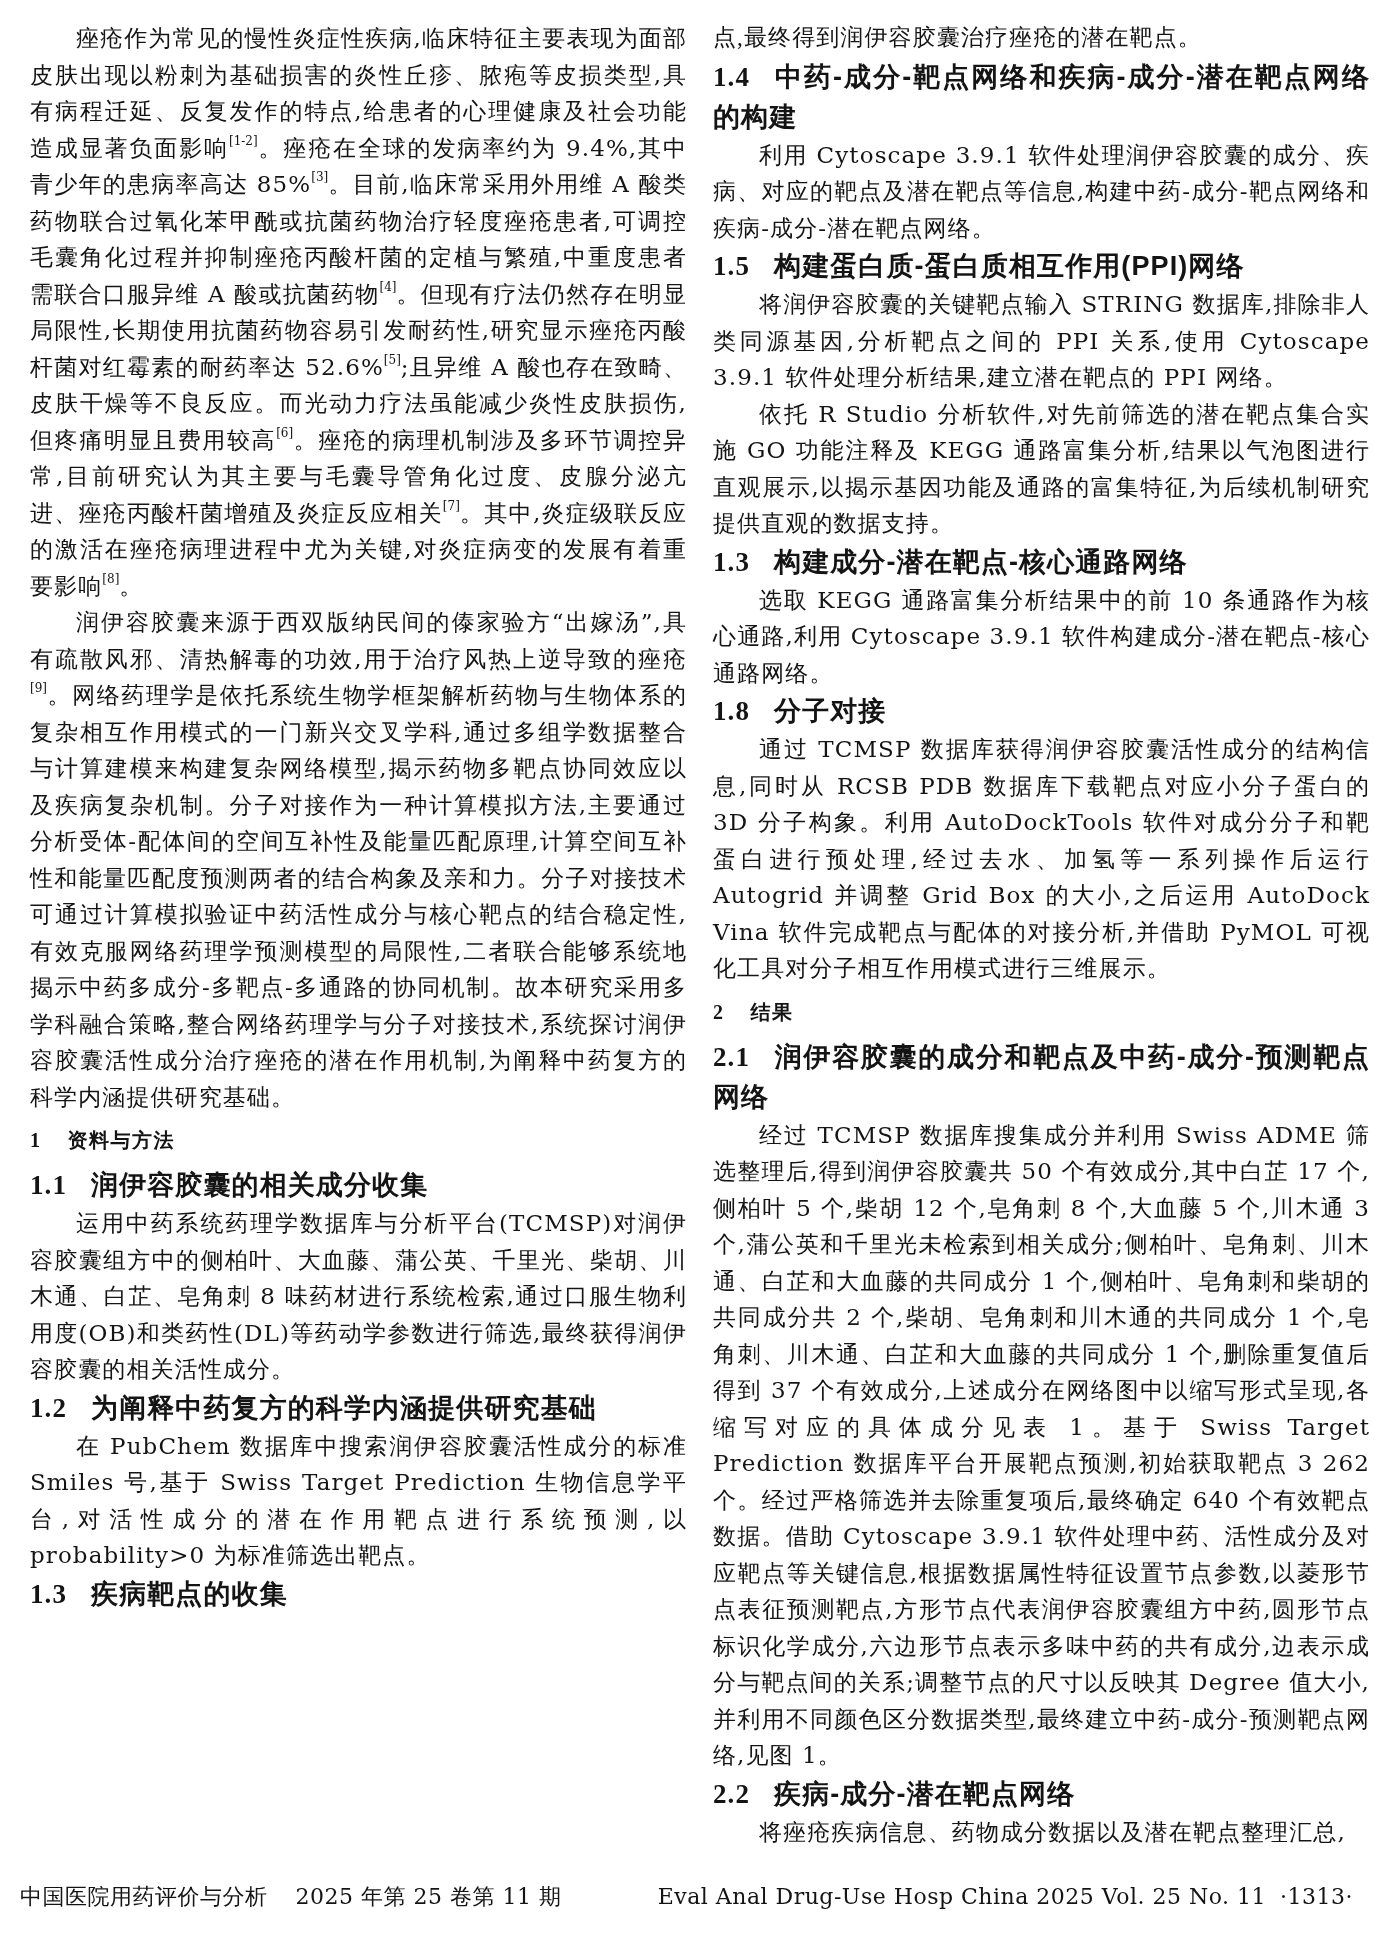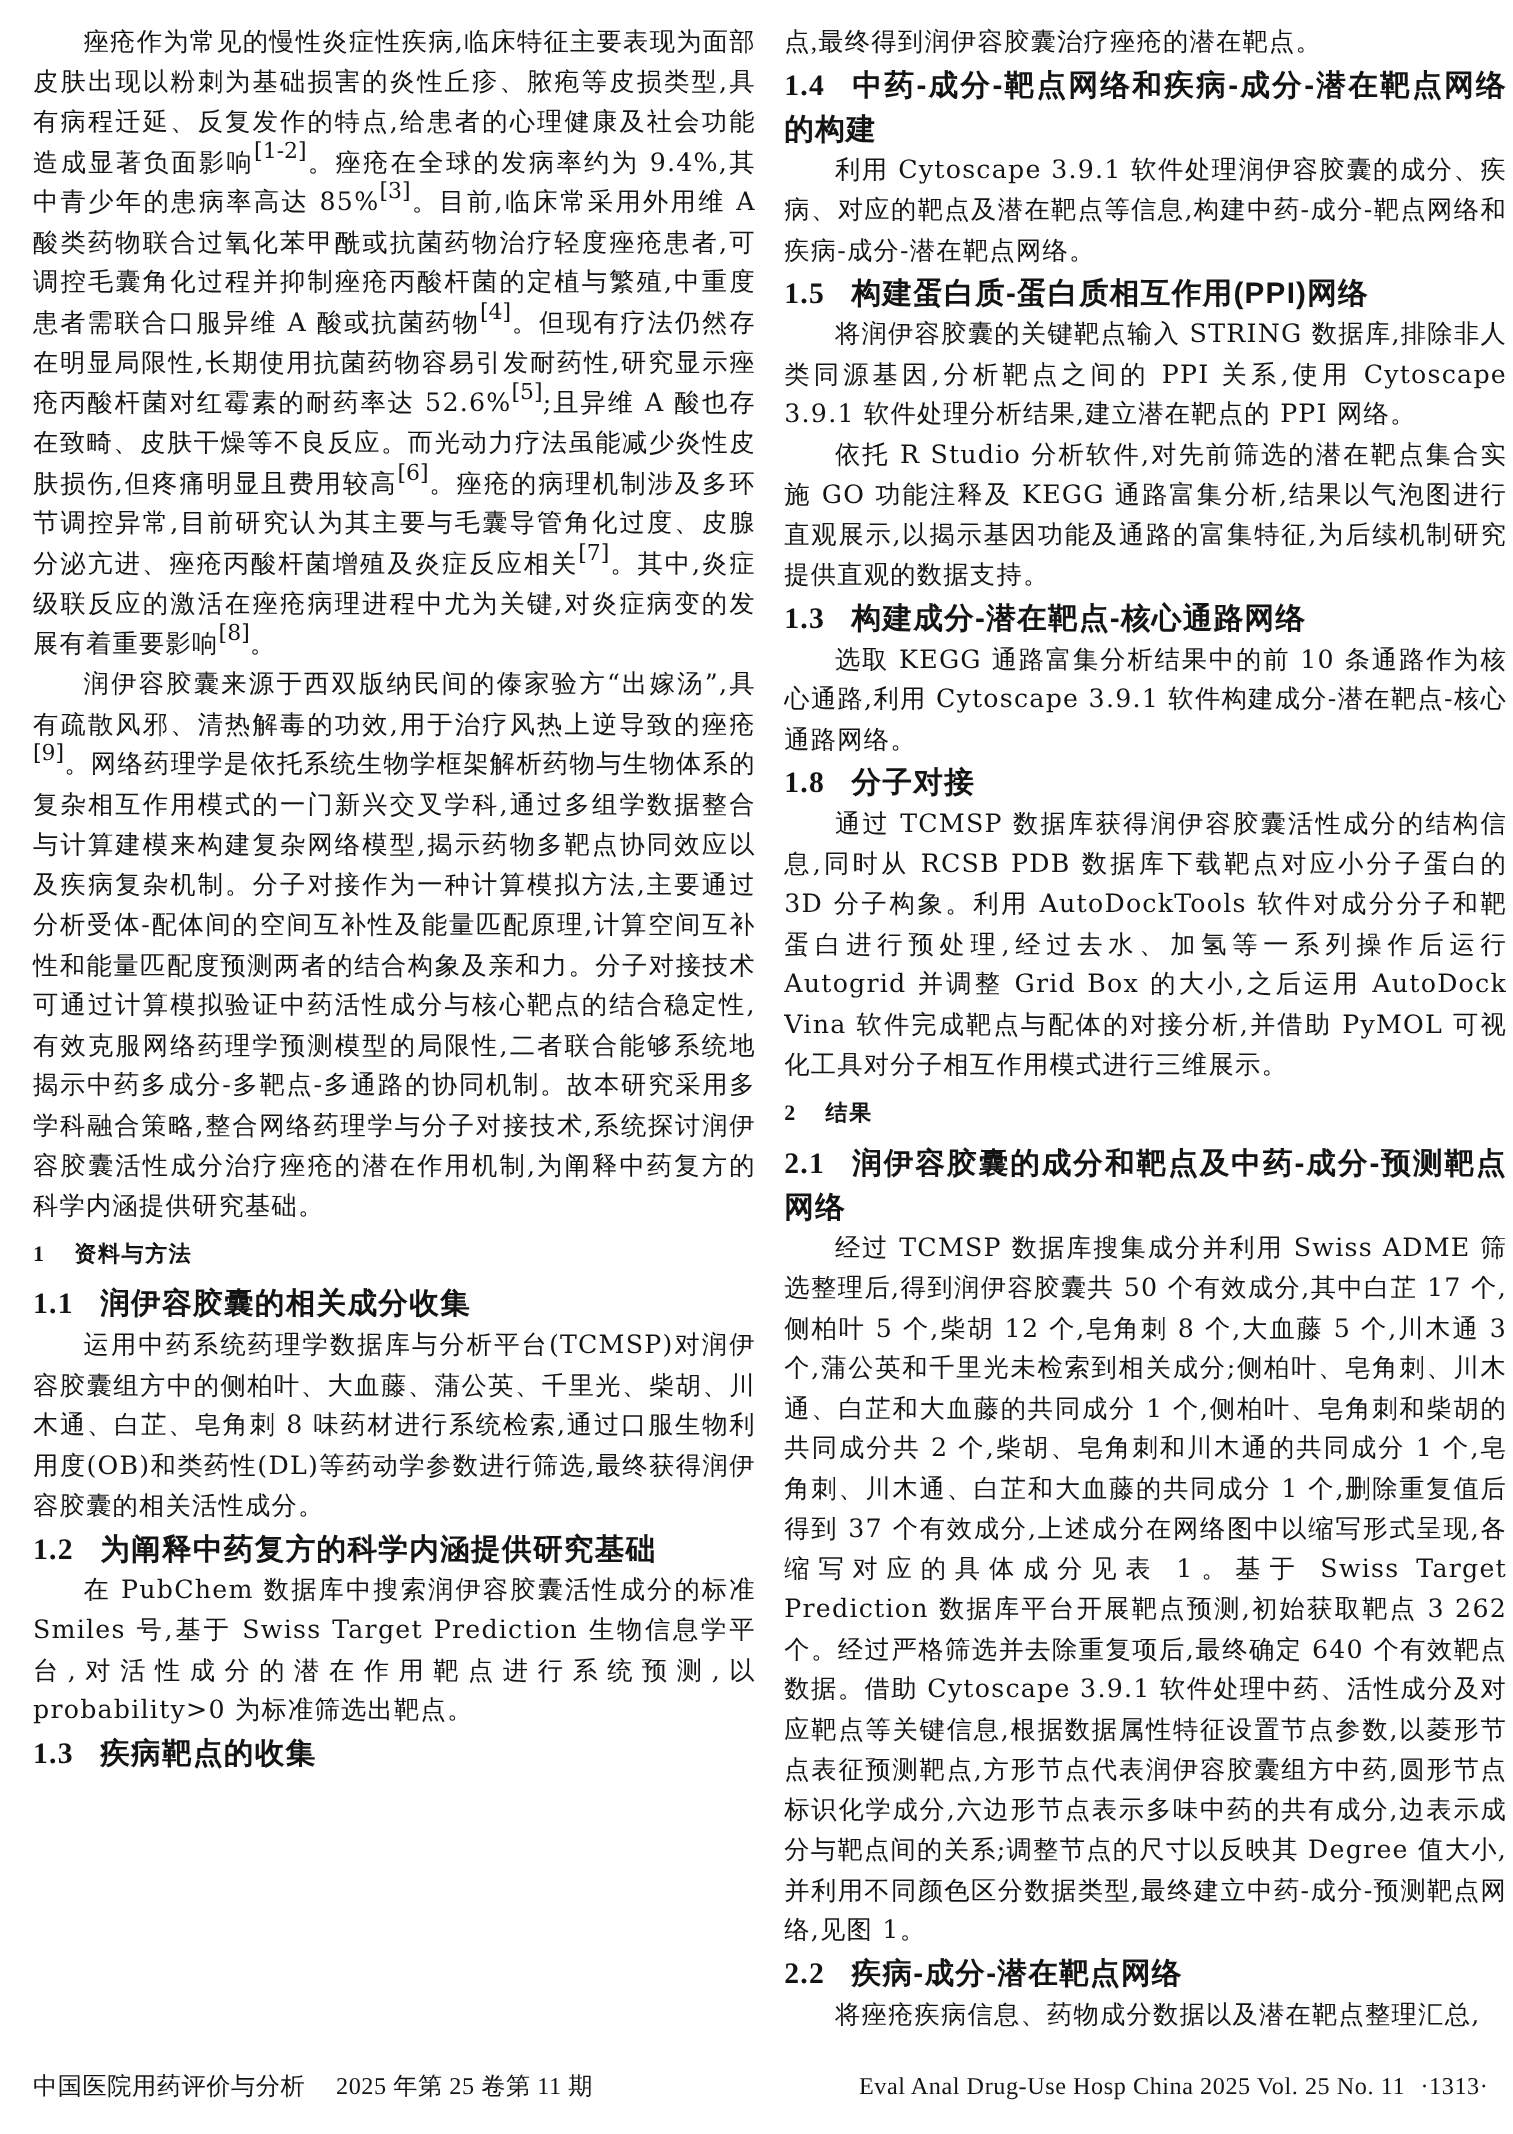--- a/index.html
+++ b/index.html
@@ -18,44 +18,44 @@
   .para{
     margin:0;
     font-size:23px;
     line-height:36.5px;
     letter-spacing:1.1px;
     text-align:justify;
     text-indent:2em;
   }
   .para.noindent{text-indent:0;font-family:Liberation Serif, serif;}
   .para sup{
-    font-size:20px;
+    font-size:12px;
     letter-spacing:0;
     line-height:0;
     position:relative;
     top:-2px;
     vertical-align:super;
   }
   .h1{
     font-size:20px;line-height:50px;font-weight:bold;
     font-family:"Liberation Sans","DejaVu Sans",sans-serif;
     letter-spacing:1.5px;
   }
   .h1 .hnum{font-family:"Liberation Serif","DejaVu Serif",serif;margin-right:26px;}
   .h2{
     font-size:27px;line-height:40px;font-weight:bold;
     font-family:"Liberation Sans","DejaVu Sans",sans-serif;
     letter-spacing:1.1px;
     text-align:justify;
   }
   .h2 .hnum{font-family:"Liberation Serif","DejaVu Serif",serif;margin-right:24px;}
   .footer{
-    position:absolute;top:1882px;left:30px;right:22px;
+    position:absolute;top:1882px;left:20px;right:22px;
     display:flex;justify-content:space-between;align-items:baseline;
-    font-size:22px;letter-spacing:0.5px;line-height:30px;font-family:Liberation Serif, serif;
+    font-size:22px;letter-spacing:0.5px;line-height:30px;
   }
   .footer .fleft span{margin-right:28px;}
   .footer .fright span{margin-left:14px;}
 </style>
 </head>
 <body>
 
 <div class="page">
   <div class="columns">
     <div class="col" id="col-left">

